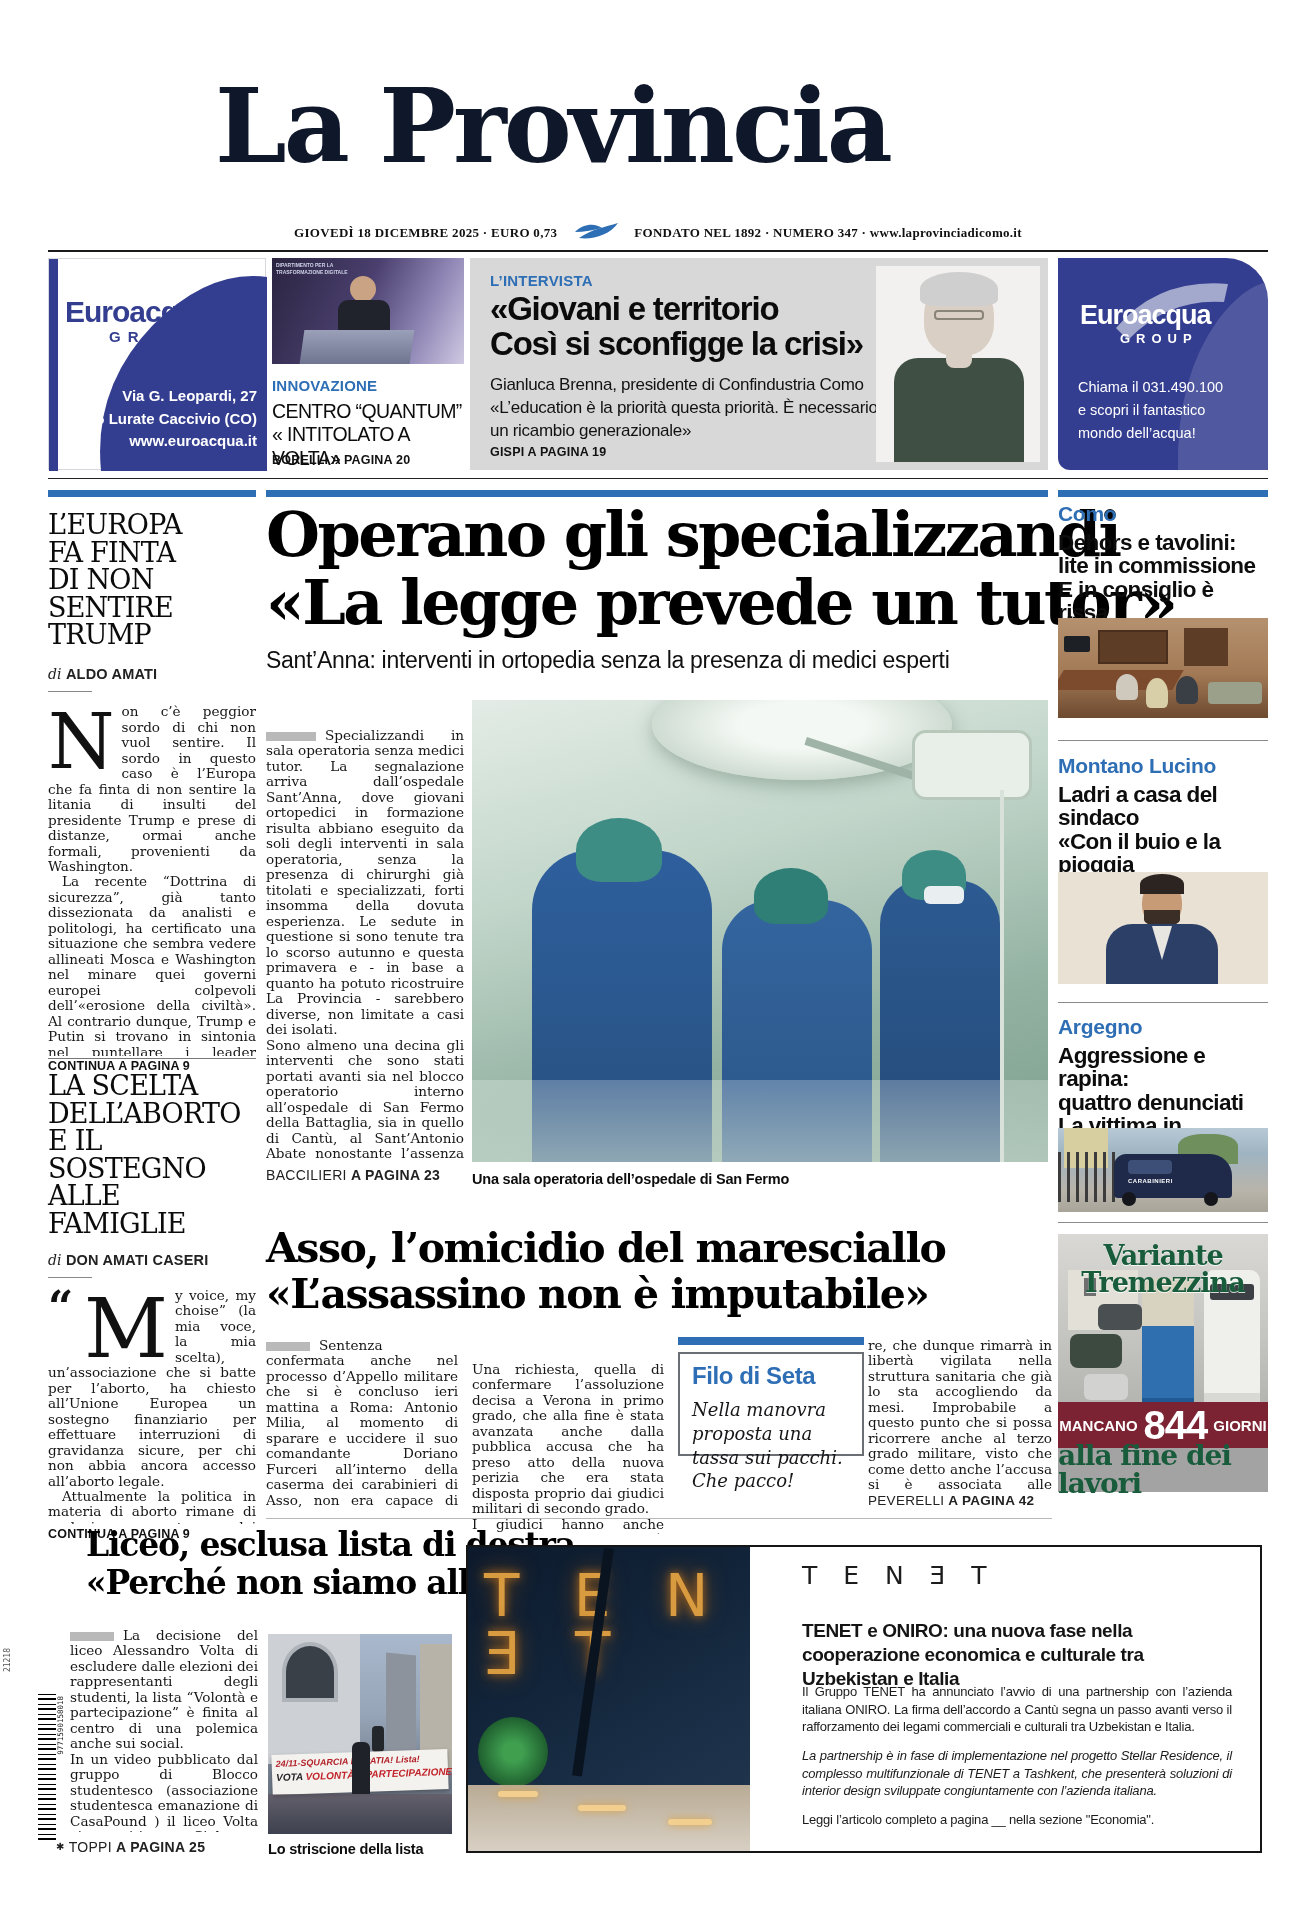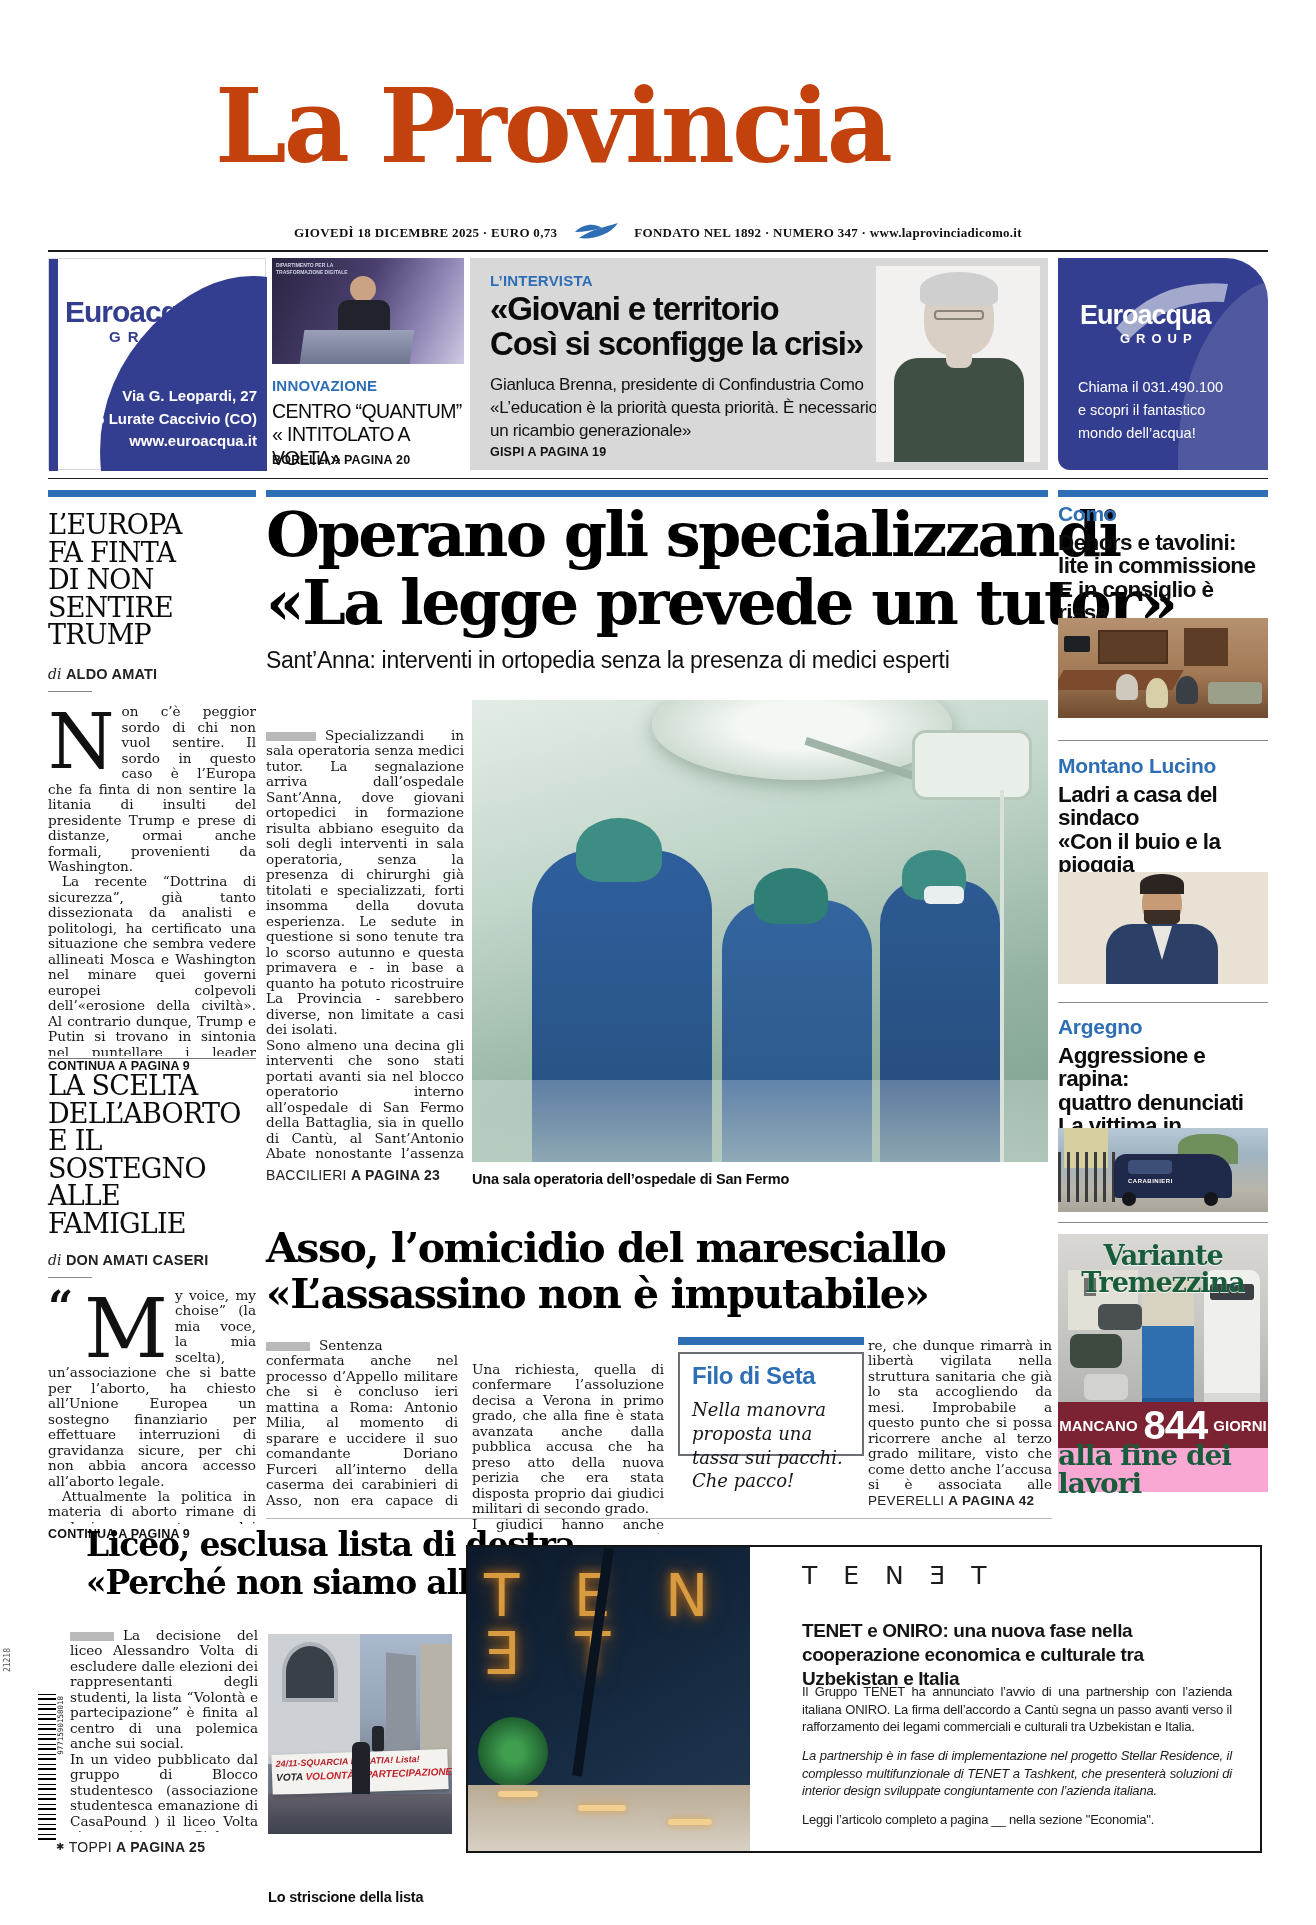--- a/index.html
+++ b/index.html
@@ -8,21 +8,21 @@
     --maroon:#7c2333;
     --green:#185c3c;
     --panel:#d8d8d8;
     --ink:#121212;
   }
   *{margin:0;padding:0;box-sizing:border-box;}
   html,body{background:#fff;}
   #page{position:relative;width:1316px;height:1925px;background:#fff;overflow:hidden;
         font-family:"Liberation Sans","DejaVu Sans",sans-serif;color:var(--ink);}
   .abs{position:absolute;}
-  .masthead{font:bold 102px/1 "DejaVu Serif",serif;letter-spacing:-3px;color:#c2410c;white-space:nowrap;}
+  .masthead{font:bold 102px/1 "DejaVu Serif",serif;letter-spacing:-3px;color:#0f172a;white-space:nowrap;}
   .dateline{font:bold 13px/1 "Liberation Serif",serif;letter-spacing:.3px;color:#111;white-space:nowrap;}
   .bigrule{height:2px;background:#1a1a1a;}
   .thinrule{height:1px;background:#b9b9b9;}
   .bluebar{height:7px;background:var(--blue);}
   .kicker{font:bold 21px/1 "Liberation Sans",sans-serif;color:var(--blue);letter-spacing:-.3px;}
   .kicker-sm{font:bold 15px/1 "Liberation Sans",sans-serif;color:var(--blue);letter-spacing:.2px;}
   .teaser-h{font:bold 22.5px/1.04 "Liberation Sans",sans-serif;color:#0d0d0d;letter-spacing:-.6px;}
   .pageref{font:13px/1 "Liberation Sans",sans-serif;color:#222;letter-spacing:.3px;}
   .pageref b{font-weight:bold;}
   .bodytxt{font:13.6px/1.14 "DejaVu Serif",serif;color:#161616;text-align:justify;}
@@ -280,21 +280,21 @@
       <div class="abs" style="left:84px;top:44px;width:52px;height:160px;border-radius:8px 8px 4px 4px;background:linear-gradient(#d8d2c0 0 30%,#2f6fb0 30% 75%,#1f5a94 75% 100%);"></div>
       <div class="abs" style="left:146px;top:36px;width:56px;height:176px;border-radius:10px 10px 4px 4px;background:linear-gradient(#efefec 0 70%,#d8d8d4 70% 100%);"></div>
       <div class="abs" style="left:152px;top:50px;width:44px;height:16px;background:#3c3f44;border-radius:3px;"></div>
     </div>
     <div class="abs trem-title" style="left:0;top:8px;width:210px;text-align:center;">Variante Tremezzina</div>
     <div class="abs" style="left:0;top:168px;width:210px;height:46px;background:var(--maroon);display:flex;align-items:center;justify-content:center;gap:6px;">
       <span style="color:#fff;font:bold 15px/1 'Liberation Sans',sans-serif;">MANCANO</span>
       <span style="color:#fff;font:bold 40px/0.9 'Liberation Sans',sans-serif;letter-spacing:-1px;">844</span>
       <span style="color:#fff;font:bold 15px/1 'Liberation Sans',sans-serif;">GIORNI</span>
     </div>
-    <div class="abs" style="left:0;top:214px;width:210px;height:44px;background:#f9a8d4;display:flex;align-items:center;justify-content:flex-start;">
+    <div class="abs" style="left:0;top:214px;width:210px;height:44px;background:#a3a3a3;display:flex;align-items:center;justify-content:flex-start;">
       <span class="trem-end">alla fine dei lavori</span>
     </div>
   </div>
 
   <div class="abs" style="left:266px;top:1228px;">
     <div class="midhead">Asso, l’omicidio del maresciallo</div>
     <div class="midhead" style="margin-top:5px;">«L’assassino non è imputabile»</div>
   </div>
   <div class="abs bodytxt" style="left:266px;top:1338px;width:192px;height:172px;overflow:hidden;">
     <span class="graymark" style="width:44px;"></span><span>Sentenza confermata anche nel processo d’Appello militare che si è concluso ieri mattina a Roma: Antonio Milia, al momento di sparare e uccidere il suo comandante Doriano Furceri all’interno della caserma dei carabinieri di Asso, non era capace di intendere e di volere; dunque per questo motivo non è imputabile.</span>
@@ -347,21 +347,21 @@
     <div class="abs" style="left:4px;top:118px;width:176px;height:40px;background:#f4f2ee;transform:rotate(-2deg);box-shadow:0 2px 4px rgba(0,0,0,.3);padding:4px 4px;">
       <div style="font:bold italic 9px/1.3 'Liberation Sans',sans-serif;color:#b3222a;white-space:nowrap;">24/11-SQUARCIA L’APATIA! Lista!</div>
       <div style="font:bold italic 10px/1.3 'Liberation Sans',sans-serif;white-space:nowrap;">
         <span style="color:#26262b;">VOTA</span>
         <span style="color:#c2242c;">VOLONTÀ e PARTECIPAZIONE!</span>
       </div>
     </div>
     <div class="abs" style="left:84px;top:108px;width:18px;height:52px;border-radius:6px 6px 0 0;background:#1f2228;"></div>
     <div class="abs" style="left:0;top:160px;width:184px;height:40px;background:linear-gradient(rgba(90,70,80,.45),rgba(40,40,55,.6));"></div>
   </div>
-  <div class="abs caption" style="left:268px;top:1842px;margin-top:48px;">Lo striscione della lista</div>
+  <div class="abs caption" style="left:268px;top:1842px;">Lo striscione della lista</div>
 
   <div class="abs" style="left:466px;top:1545px;width:796px;height:308px;border:2px solid #151515;background:#fff;">
     <div class="photo" style="left:0;top:0;width:282px;height:304px;background:linear-gradient(150deg,#0d1a2c 0%,#13263c 45%,#1b3048 70%,#22384f 100%);">
       <div class="abs" style="left:16px;top:20px;width:250px;font:400 58px/1 'DejaVu Sans',sans-serif;letter-spacing:18px;color:#d99b3f;text-shadow:0 0 10px #b86f1e,0 0 22px #8a5212;">T E N Ǝ T</div>
       <div class="abs" style="left:120px;top:0;width:10px;height:230px;background:#0a1420;transform:rotate(8deg);"></div>
       <div class="abs" style="left:10px;top:170px;width:70px;height:70px;border-radius:50%;background:radial-gradient(#3f9f4f 20%,#1f5f2f 70%,transparent 100%);"></div>
       <div class="abs" style="left:0;top:238px;width:282px;height:66px;background:linear-gradient(#b9ab95,#d8d0c4);"></div>
       <div class="abs" style="left:30px;top:244px;width:40px;height:6px;border-radius:3px;background:#f2cf8e;box-shadow:0 0 8px #d9a44f;"></div>
       <div class="abs" style="left:110px;top:258px;width:48px;height:6px;border-radius:3px;background:#f2cf8e;box-shadow:0 0 8px #d9a44f;"></div>
       <div class="abs" style="left:200px;top:272px;width:44px;height:6px;border-radius:3px;background:#f2cf8e;box-shadow:0 0 8px #d9a44f;"></div>

